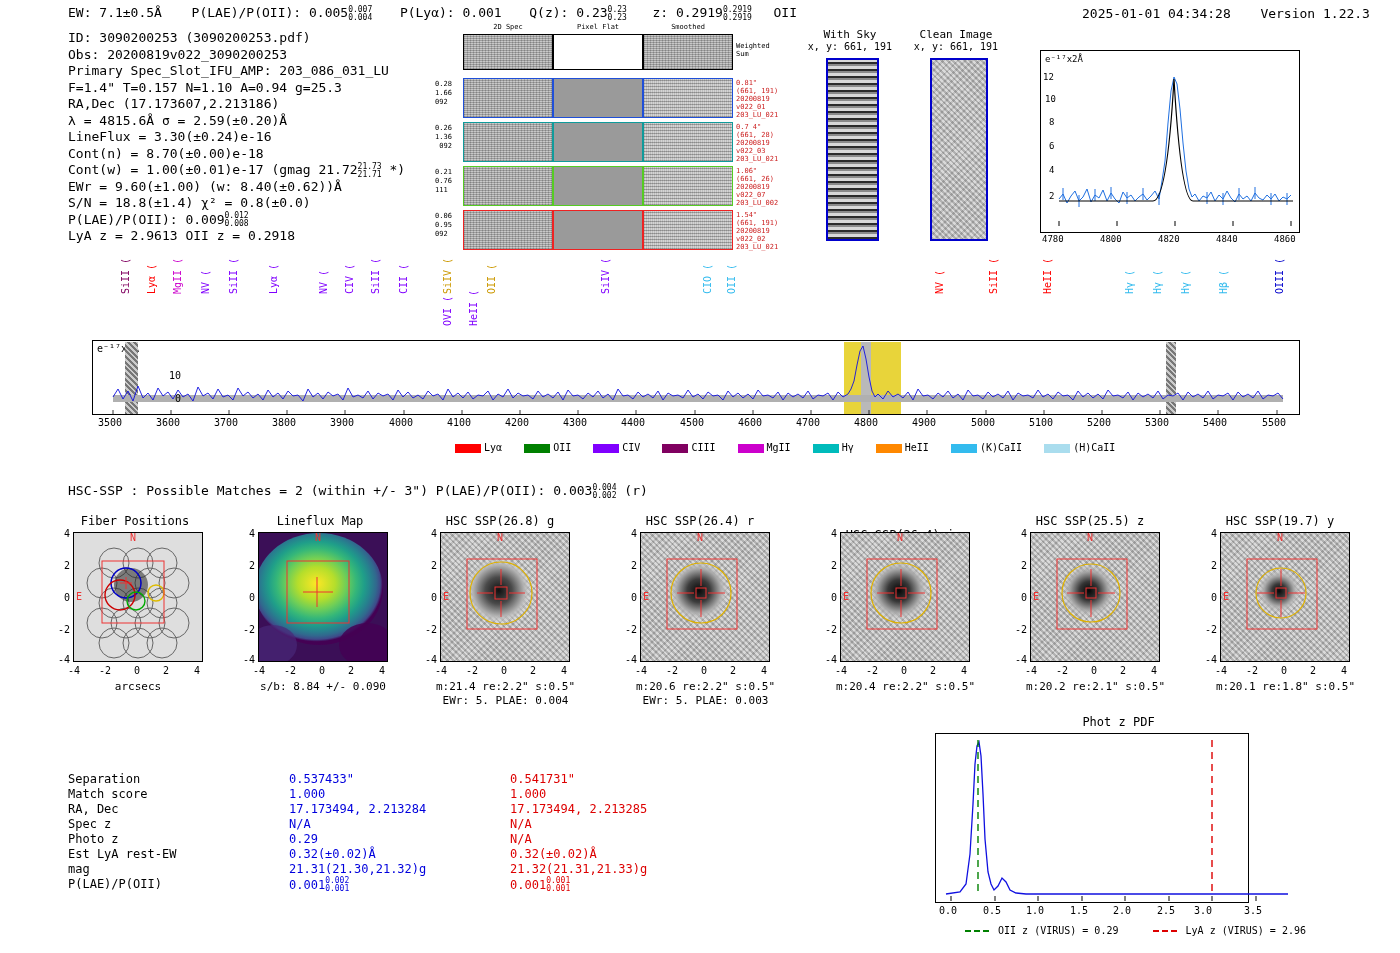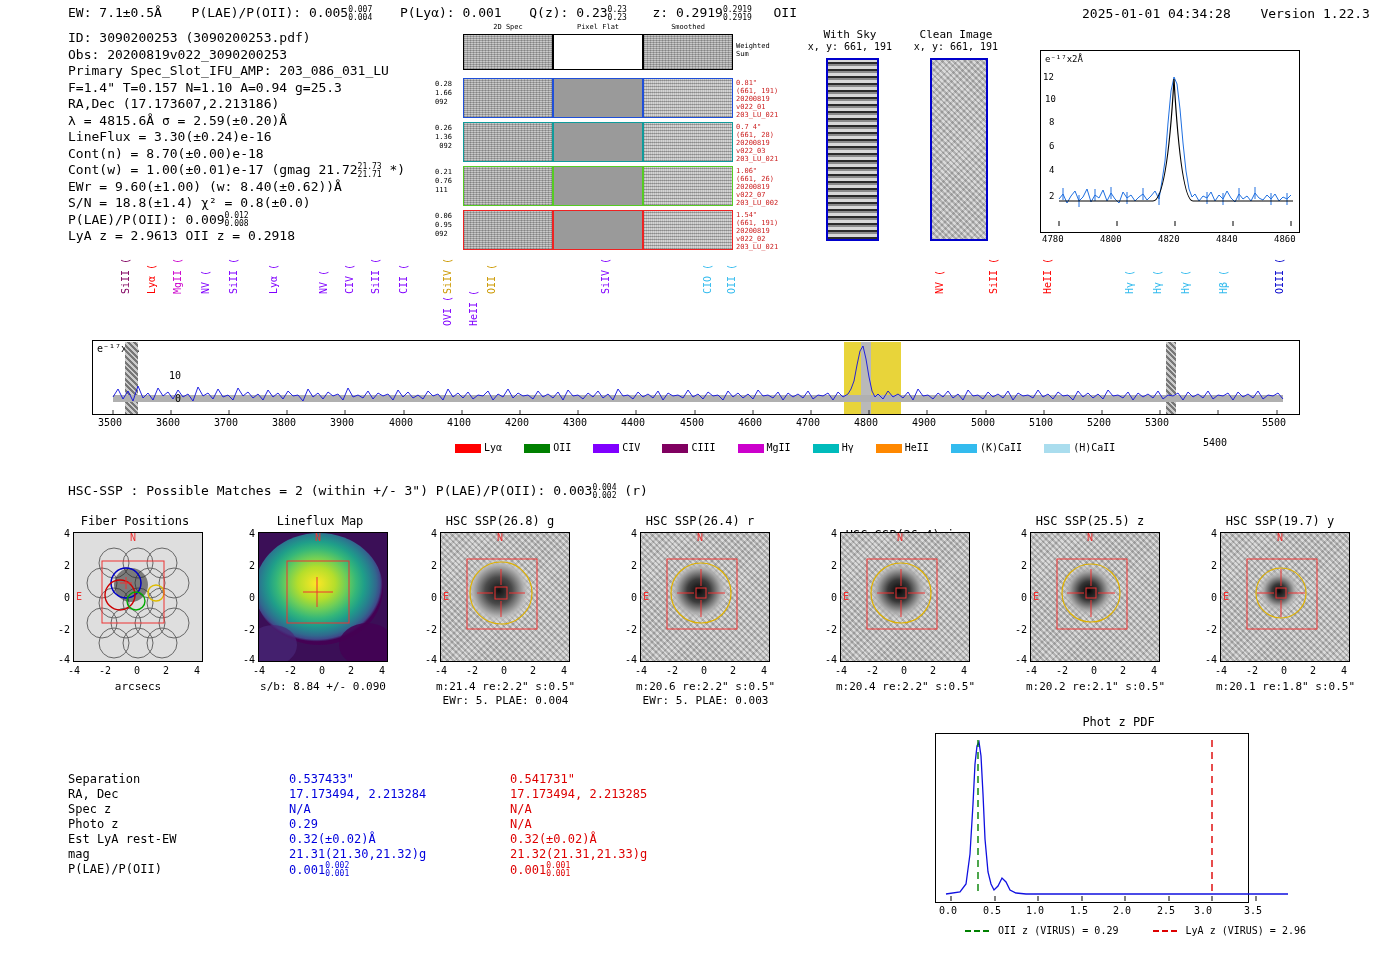--- a/index.html
+++ b/index.html
@@ -315,21 +315,21 @@
   <span class="abs" style="left:529px;">4400</span>
   <span class="abs" style="left:588px;">4500</span>
   <span class="abs" style="left:646px;">4600</span>
   <span class="abs" style="left:704px;">4700</span>
   <span class="abs" style="left:762px;">4800</span>
   <span class="abs" style="left:820px;">4900</span>
   <span class="abs" style="left:879px;">5000</span>
   <span class="abs" style="left:937px;">5100</span>
   <span class="abs" style="left:995px;">5200</span>
   <span class="abs" style="left:1053px;">5300</span>
-  <span class="abs" style="left:1111px;margin-top:20px;">5400</span>
+  <span class="abs" style="left:1111px;">5400</span>
   <span class="abs" style="left:1170px;">5500</span>
 </div>
 
 <div class="abs mono t10" style="left:455px;top:442px;white-space:nowrap;">
   <span><span class="legend-sw" style="background:#ff0000;"></span><span>Lyα</span></span>
   <span style="display:inline-block;width:10px;"></span>
   <span><span class="legend-sw" style="background:#008000;"></span><span>OII</span></span>
   <span style="display:inline-block;width:10px;"></span>
   <span><span class="legend-sw" style="background:#8000ff;"></span><span>CIV</span></span>
   <span style="display:inline-block;width:10px;"></span>
@@ -630,20 +630,25 @@
 </div>
 <div class="abs mono t11 center" style="left:1208px;top:680px;width:155px;">m:20.1  re:1.8"  s:0.5"</div>
 
 <div class="abs" style="left:68px;top:772px;">
   <table class="vals">
     <tbody>
         <tr>
       <td style="width:215px;">Separation</td>
       <td class="blue" style="width:215px;">0.537433"</td>
       <td class="red">0.541731"</td>
+    </tr>
+    <tr>
+      <td>Match score</td>
+      <td class="blue">1.000</td>
+      <td class="red">1.000</td>
     </tr>
     <tr>
       <td>RA, Dec</td>
       <td class="blue">17.173494, 2.213284</td>
       <td class="red">17.173494, 2.213285</td>
     </tr>
     <tr>
       <td>Spec z</td>
       <td class="blue">N/A</td>
       <td class="red">N/A</td>

